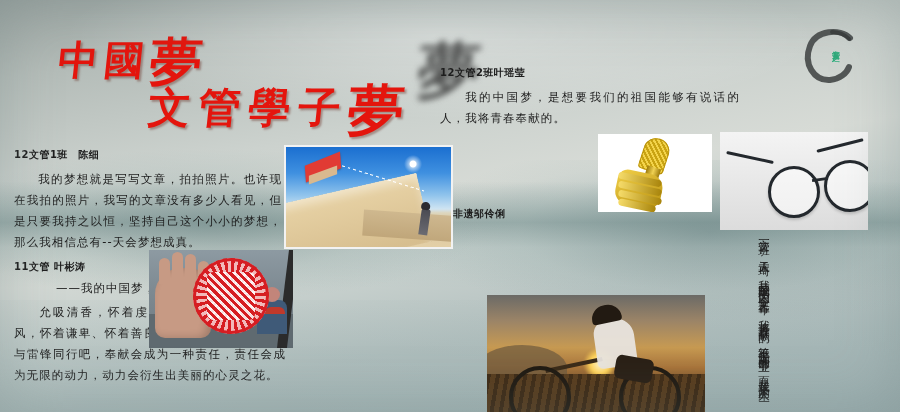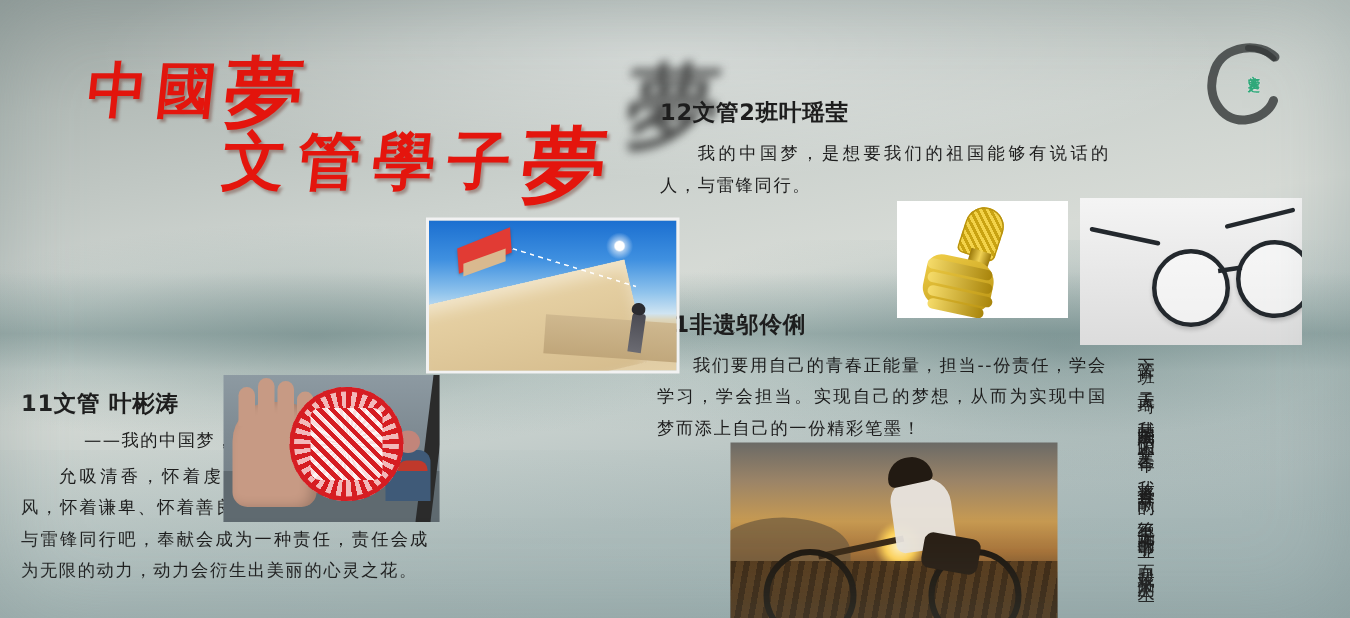--- a/index.html
+++ b/index.html
@@ -61,21 +61,21 @@
     position:absolute;left:24px;top:18px;width:16px;
     font-size:8px;line-height:9px;color:#2fa97a;
     writing-mode:vertical-rl;text-orientation:upright;
     letter-spacing:1px;font-weight:700;
     text-shadow:0 0 1px rgba(255,255,255,.6);
   }
 
   
   .block{position:absolute;color:#1d1d1d;}
   .blk-head{
-    font-size:15px;font-weight:700;margin-bottom:7px;
+    font-size:10px;font-weight:700;margin-bottom:7px;
     font-family:"DejaVu Sans","Liberation Sans",sans-serif;
     letter-spacing:.5px;
   }
   .blk-sub{font-size:11.5px;margin:0 0 6px 42px;letter-spacing:1px;}
   .blk-body{
     font-size:11.5px;line-height:21px;letter-spacing:1.1px;
     text-align:justify;
   }
   .blk-body .ind{display:inline-block;width:24px;}
 
@@ -244,35 +244,38 @@
   </div>
 
   <div class="ring">
     <svg width="64" height="62" viewBox="0 0 64 62" aria-hidden="true">
       <path d="M50 12 C40 2, 16 4, 10 20 C3 38, 14 55, 30 54 C40 53, 47 47, 49 41" fill="none" stroke="#3c3f3f" stroke-width="6" stroke-linecap="round" opacity="0.85"></path>
       <path d="M49 13 C44 8, 38 6, 32 6" fill="none" stroke="#2f3232" stroke-width="4" stroke-linecap="round" opacity="0.7"></path>
     </svg>
     <div class="ring-text">文管之声</div>
   </div>
 
+  <div class="block" id="block-a">
+    <div class="blk-head">12文管1班　陈细</div>
+    <div class="blk-body"><span class="ind"></span><span>我的梦想就是写写文章，拍拍照片。也许现在我拍的照片，我写的文章没有多少人看见，但是只要我持之以恒，坚持自己这个小小的梦想，那么我相信总有--天会梦想成真。</span></div>
+  </div>
 
   <div class="block" id="block-b">
     <div class="blk-head">11文管 叶彬涛</div>
     <div class="blk-sub">——我的中国梦，与雷锋同行</div>
     <div class="blk-body"><span class="ind"></span><span>允吸清香，怀着虔诚、怀着敬仰、踏着清风，怀着谦卑、怀着善良，与雷锋同行。让我们与雷锋同行吧，奉献会成为一种责任，责任会成为无限的动力，动力会衍生出美丽的心灵之花。</span></div>
   </div>
 
   <div class="block" id="block-c">
     <div class="blk-head">12文管2班叶瑶莹</div>
-    <div class="blk-body"><span class="ind"></span><span>我的中国梦，是想要我们的祖国能够有说话的人，与雷锋同行。</span></div>
+    <div class="blk-body"><span class="ind"></span><span>我的中国梦，是想要我们的祖国能够有说话的人，我将青春奉献的。</span></div>
   </div>
 
   <div class="block" id="block-d">
     <div class="blk-head">11非遗邬伶俐</div>
-    <div class="blk-body"><span class="ind"></span><span>我们要用自己的青春正能量，担当--份责任，学会学习，学会担当。实现自己的梦想，从而为实现中国梦而添上自己的一份精彩笔墨！</span></div>
   </div>
 
   <div id="block-v">12文管一班　孟天琦　我是院图书馆的一个文艺青年。我将青春奉献的，绝不是无聊的事业，而是我将来的人生。</div>
 
   <div class="photo" id="photo-kite">
     <div class="dune"></div>
     <div class="dune2"></div>
     <div class="string"></div>
     <div class="kite"></div>
     <div class="kite2"></div>

